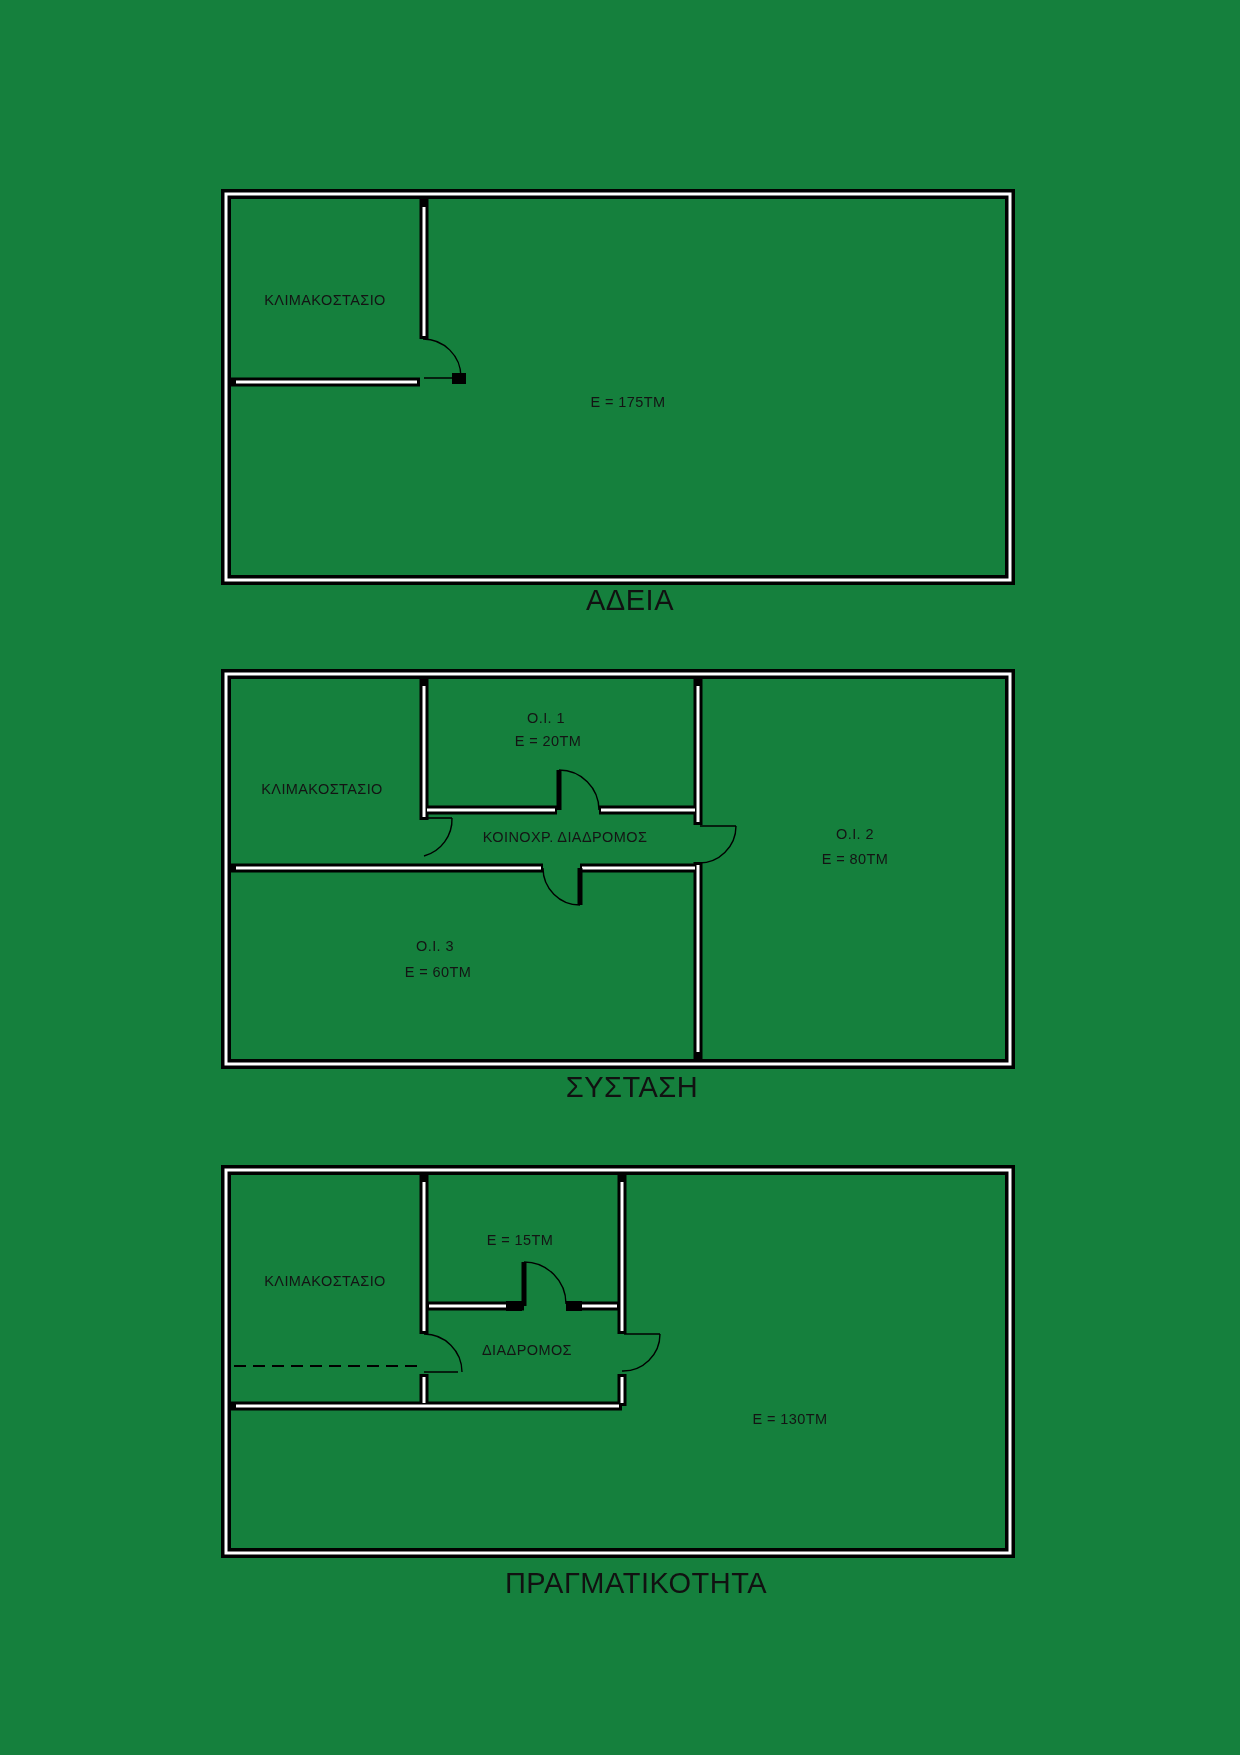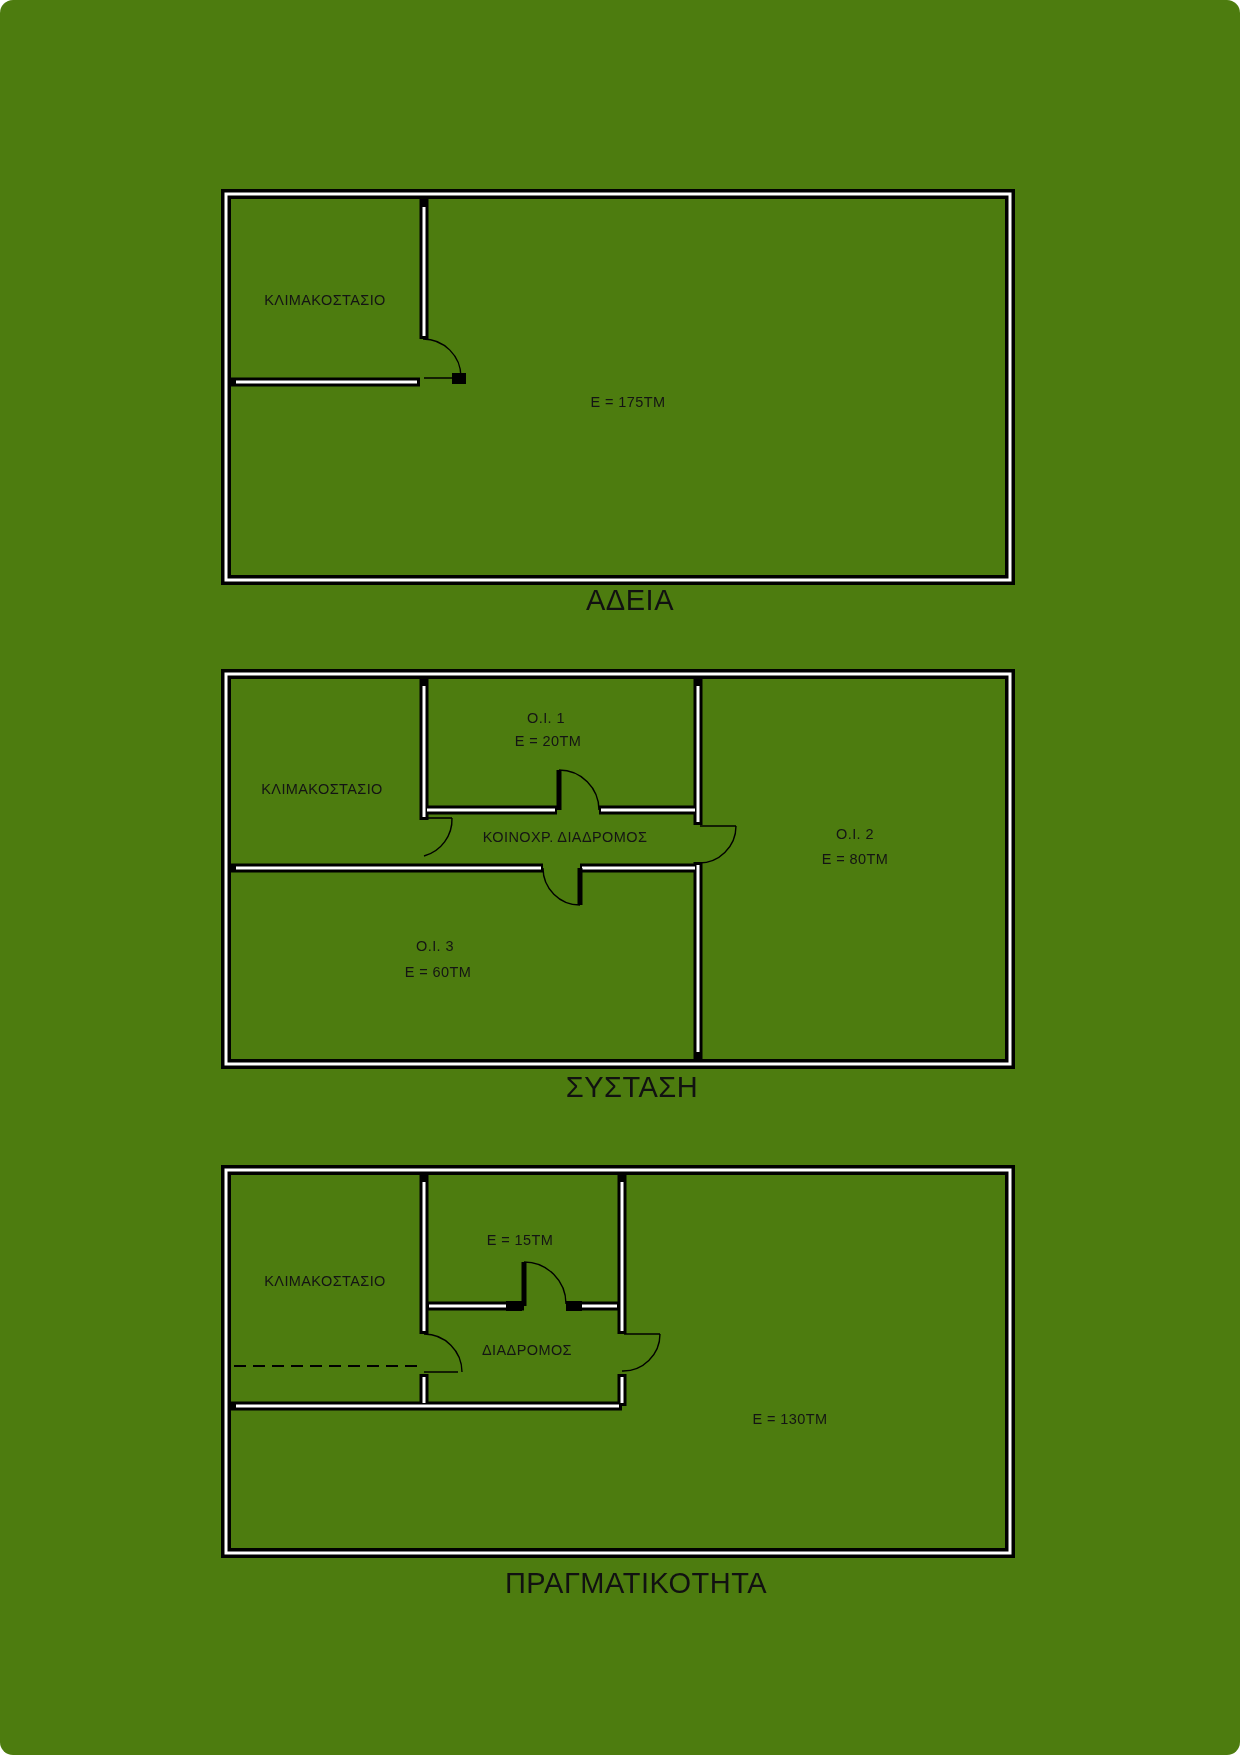--- a/index.html
+++ b/index.html
@@ -4,23 +4,22 @@
 <style>
   html, body {
     margin: 0;
     padding: 0;
     background: #ffffff;
   }
   .page {
     position: relative;
     width: 1240px;
     height: 1755px;
-    background: #4d7c0f;
+    background: #15803d;
     overflow: hidden;
-    border-radius: 13px;
   }
   svg {
     display: block;
   }
   .room-label {
     font-family: "Liberation Sans", "DejaVu Sans", sans-serif;
     font-size: 14.5px;
     fill: #141414;
     text-anchor: middle;
     letter-spacing: 0.4px;

